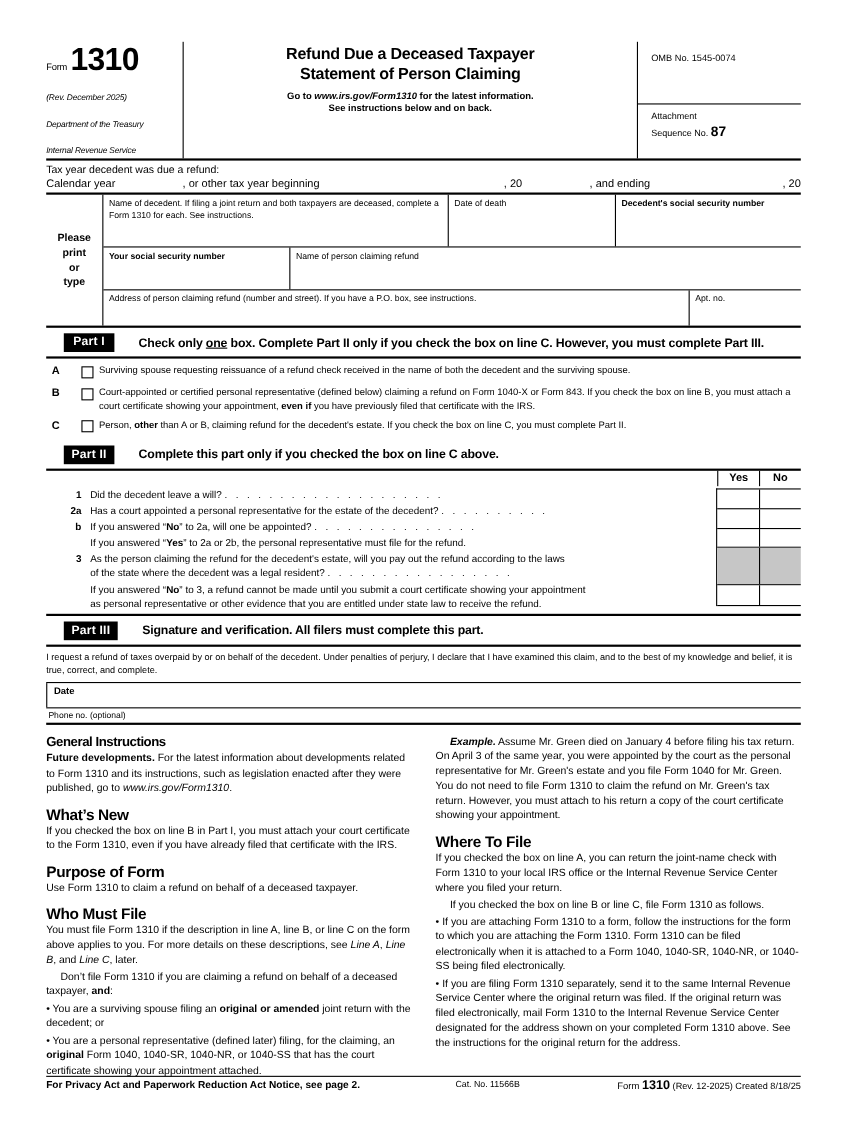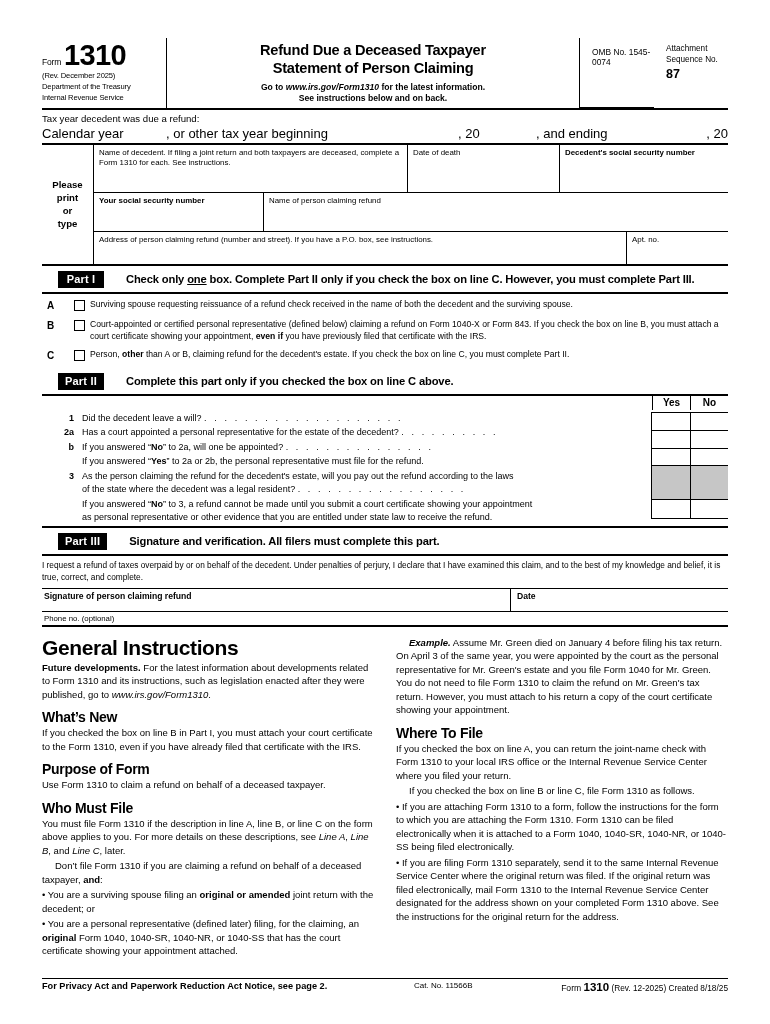--- a/index.html
+++ b/index.html
@@ -57,22 +57,23 @@
   }
   .formnum {
     font-size: 29px;
     font-weight: bold;
     letter-spacing: -0.6px;
     line-height: 1;
   }
   .hdr-left .sub {
     font-size: 7.6px;
     line-height: 1.32;
-    margin-top: 1px;
+    margin-top: 14px;
     letter-spacing: -0.15px;
+    font-style: italic;
   }
   .hdr-mid {
     flex: 1;
     border-left: 1.4px solid #000;
     border-right: 1.4px solid #000;
     text-align: center;
     padding: 4px 4px 3px;
     box-sizing: border-box;
   }
   .hdr-title {
@@ -84,20 +85,21 @@
   .hdr-goto {
     font-size: 8.6px;
     font-weight: bold;
     margin-top: 4px;
     line-height: 1.35;
   }
   .hdr-right {
     width: 148px;
     box-sizing: border-box;
     display: flex;
+    flex-direction: column;
   }
   .omb {
     padding: 9px 0 8px 12px;
     font-size: 8.4px;
     border-bottom: 1.2px solid #000;
     flex: 1;
   }
   .attach {
     padding: 6px 0 4px 12px;
     font-size: 8.2px;
@@ -109,21 +111,21 @@
     font-weight: bold;
   }
 
   
   .taxyear-title {
     font-size: 9.6px;
     padding: 3px 0 2px 0;
   }
   .calyear {
     display: flex;
-    font-size: 13px;
+    font-size: 10px;
     padding-bottom: 2px;
     position: relative;
   }
   .cy-a { width: 124px; }
   .cy-b { flex: 1; }
   .cy-c { width: 78px; }
   .cy-d { width: 136px; }
   .cy-e { width: 56px; text-align: right; }
 
   
@@ -318,21 +320,21 @@
   }
 
   
   .instr {
     display: flex;
     margin-top: 9px;
     column-gap: 22px;
   }
   .col { width: 332px; }
   .gi-title {
-    font-size: 21px;
+    font-size: 12px;
     font-weight: bold;
     letter-spacing: -0.4px;
     line-height: 1.1;
     margin-bottom: 2px;
   }
   .h2 {
     font-size: 14px;
     font-weight: bold;
     letter-spacing: -0.3px;
     margin-top: 8px;
@@ -535,21 +537,20 @@
   </div>
 
   <div class="partbar" style="border-top:2.4px solid #000">
     <span class="part-tag">Part III</span>
     <span class="part-txt">Signature and verification. All filers must complete this part.</span>
   </div>
 
   <div class="p3-body">
     <div class="p3-decl">I request a refund of taxes overpaid by or on behalf of the decedent. Under penalties of perjury, I declare that I have examined this claim, and to the best of my knowledge and belief, it is true, correct, and complete.</div>
     <div class="sig-row">
-      <div class="sig-left">Signature of person claiming refund</div>
       <div class="sig-date">Date</div>
     </div>
     <div class="phone-row">Phone no. (optional)</div>
   </div>
 
   <div class="instr">
 
     <div class="col">
       <div class="gi-title">General Instructions</div>
 

